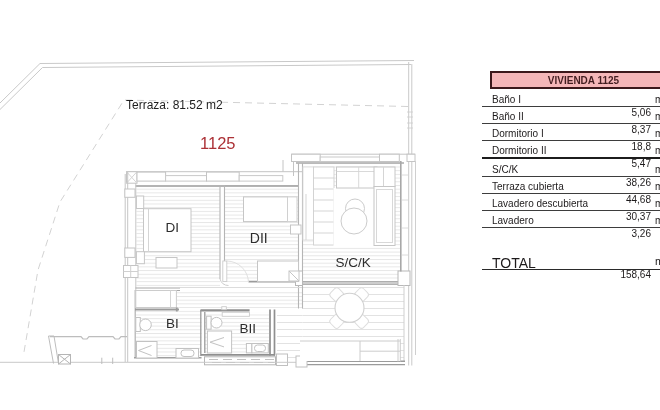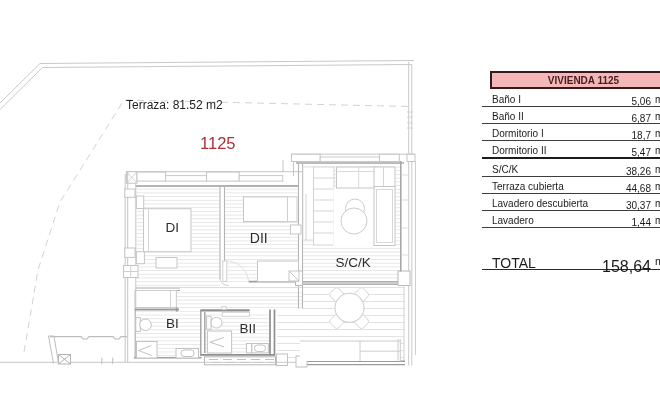--- a/index.html
+++ b/index.html
@@ -2,21 +2,21 @@
 <html><head>
 <meta charset="utf-8">
 <style>
   html,body{margin:0;padding:0;width:660px;height:410px;overflow:hidden;background:#ffffff;
     font-family:"Liberation Sans", sans-serif;}
   #wrap{position:relative;width:660px;height:410px;transform:translateZ(0);}
   svg{position:absolute;left:0;top:0;}
   .tbl{position:absolute;font-family:"Liberation Sans", sans-serif;color:#1d1a1b;}
   .row{position:absolute;left:482px;width:198px;height:17px;}
   .row .lab{position:absolute;left:10px;top:4.5px;font-size:10px;color:#1d1a1b;}
-  .row .val{position:absolute;right:29px;top:7px;font-size:10px;color:#1d1a1b;padding-left:17px;}
+  .row .val{position:absolute;right:29px;top:18px;font-size:10px;color:#1d1a1b;padding-left:17px;}
   .row .unit{position:absolute;left:173px;top:4.5px;font-size:10px;color:#1d1a1b;}
 </style>
 </head>
 <body>
 <div id="wrap">
 <svg width="660" height="410" viewBox="0 0 660 410">
   <defs>
     <pattern id="hd" width="8" height="3.7" patternUnits="userSpaceOnUse">
       <rect width="8" height="3.7" fill="#ffffff"></rect>
       <line x1="0" y1="0.5" x2="8" y2="0.5" stroke="#e3e3e3" stroke-width="0.9"></line>
@@ -281,27 +281,27 @@
   <div style="position:absolute;left:492px;top:74.5px;width:183px;text-align:center;font-size:10px;font-weight:bold;color:#431d20;">VIVIENDA 1125</div>
 
   <div class="row" style="top:89px;border-bottom:1px solid #3d3d3d;">
         <span class="lab">Baño I</span>
         <span class="val">5,06</span>
         <span class="unit">m²</span>
       </div>
 
   <div class="row" style="top:106px;border-bottom:1px solid #3d3d3d;">
         <span class="lab">Baño II</span>
-        <span class="val">6,87</span>
+        <span class="val">8,37</span>
         <span class="unit">m²</span>
       </div>
 
   <div class="row" style="top:123px;border-bottom:1px solid #3d3d3d;">
         <span class="lab">Dormitorio I</span>
-        <span class="val">18,7</span>
+        <span class="val">18,8</span>
         <span class="unit">m²</span>
       </div>
 
   <div class="row" style="top:140px;border-bottom:2px solid #1c1c1c;">
         <span class="lab">Dormitorio II</span>
         <span class="val">5,47</span>
         <span class="unit">m²</span>
       </div>
 
   <div class="row" style="top:159px;border-bottom:1px solid #3d3d3d;">
@@ -317,23 +317,23 @@
       </div>
 
   <div class="row" style="top:193px;border-bottom:1px solid #3d3d3d;">
         <span class="lab">Lavadero descubierta</span>
         <span class="val">30,37</span>
         <span class="unit">m²</span>
       </div>
 
   <div class="row" style="top:210px;border-bottom:1px solid #3d3d3d;">
         <span class="lab">Lavadero</span>
-        <span class="val">1,44</span>
+        <span class="val">3,26</span>
         <span class="unit">m²</span>
       </div>
 
   <div class="row" style="top:250.5px;height:18px;border-bottom:1.5px solid #2a2a2a;">
         <span class="lab" style="font-size:14px;">TOTAL</span>
-        <span class="val" style="font-size:16px;">158,64</span>
+        <span class="val" style="font-size:10px;">158,64</span>
         <span class="unit" style="font-size:11px;">m²</span>
       </div>
 </div>
 </div>
 
 </body></html>

